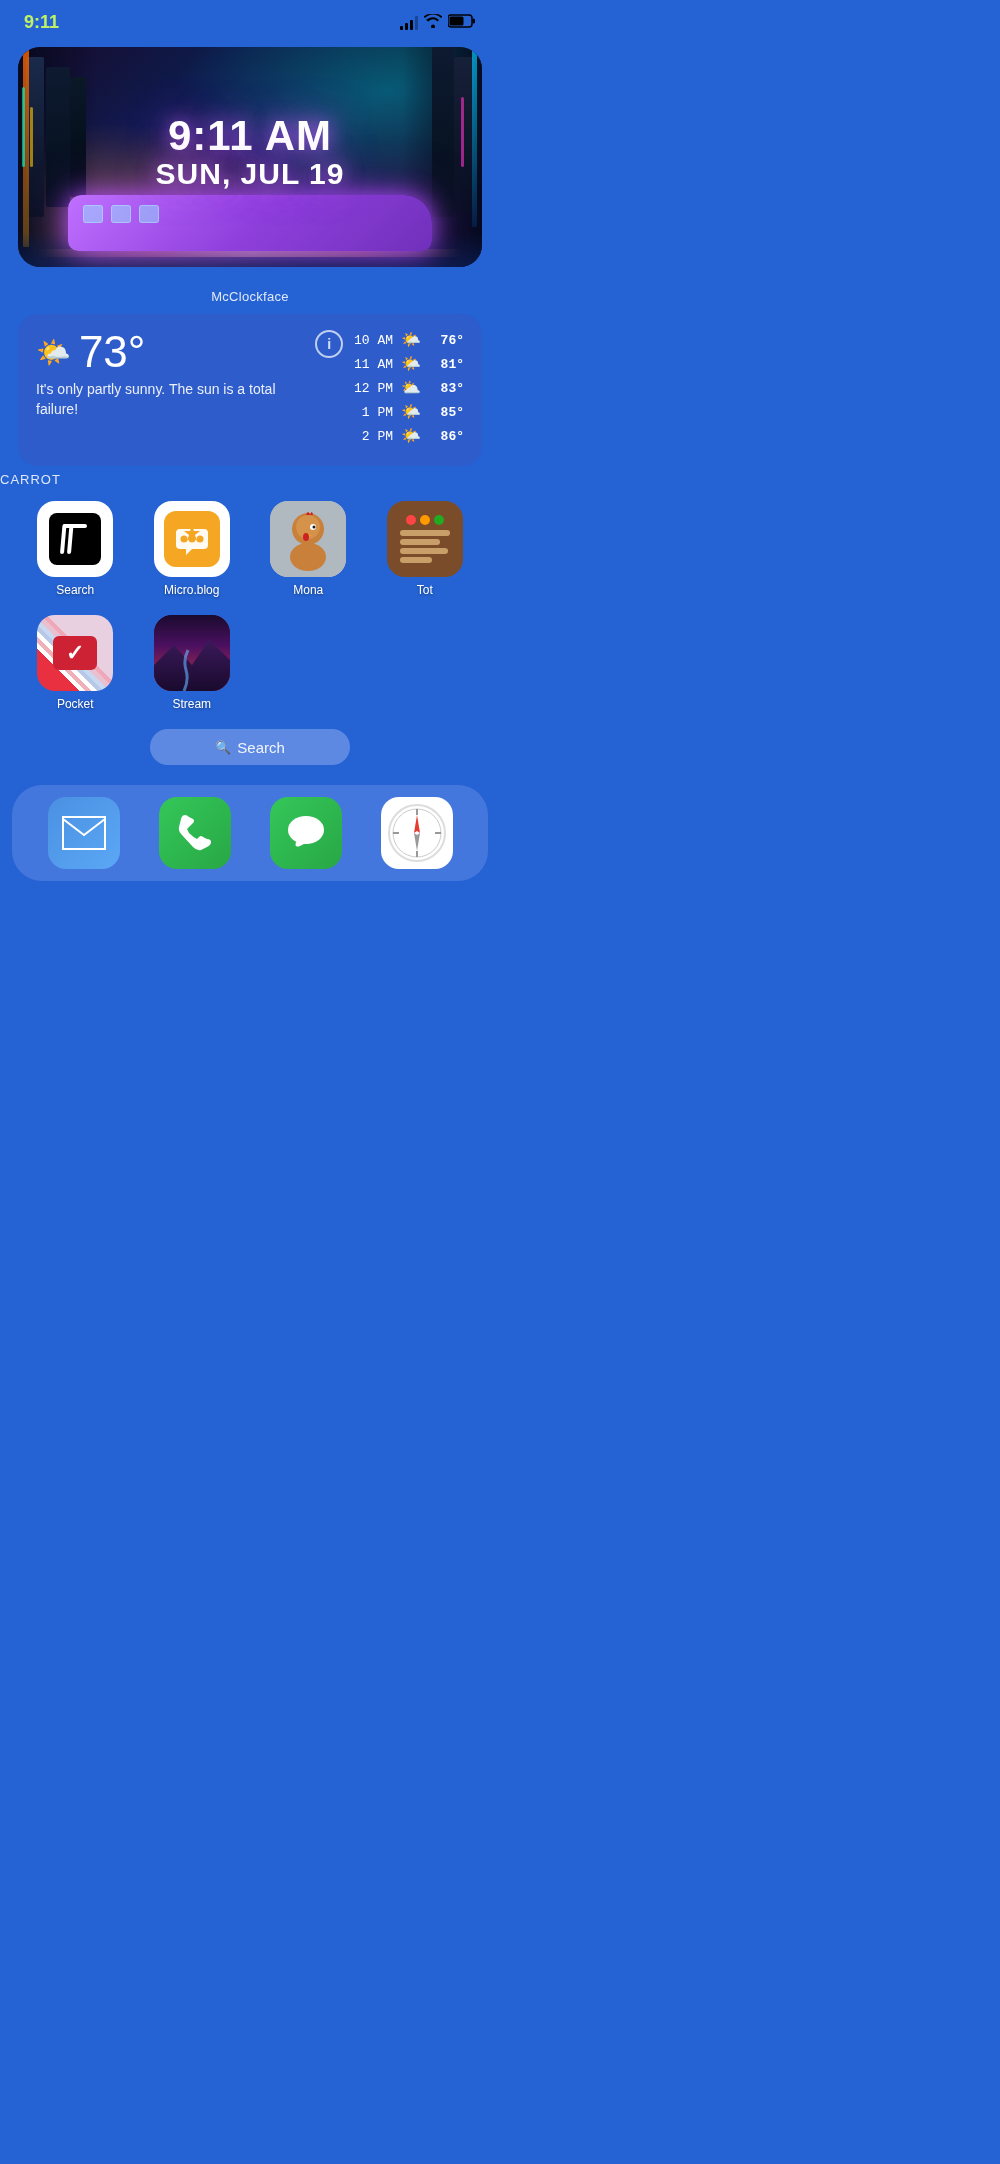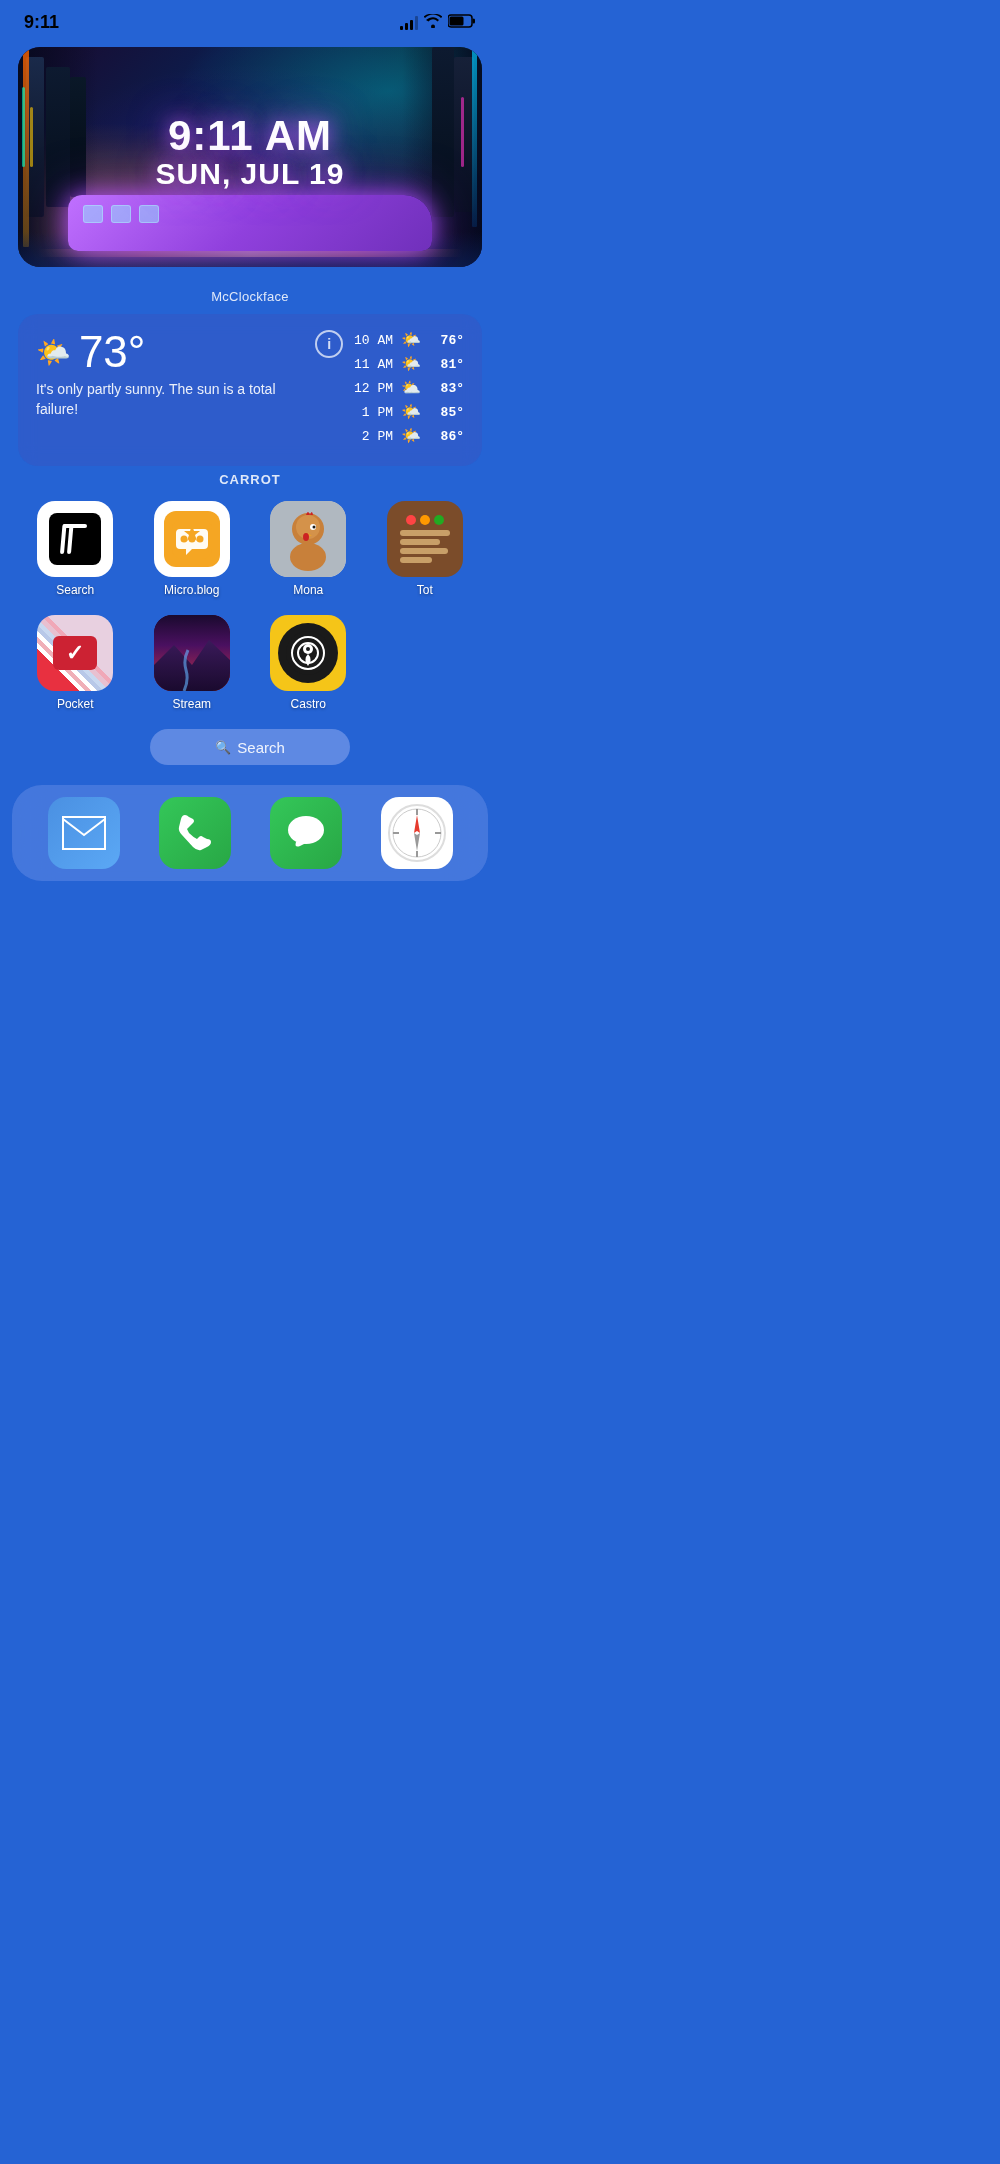--- a/index.html
+++ b/index.html
@@ -15,21 +15,21 @@
     
     .status-bar {
       display: flex;
       justify-content: space-between;
       align-items: center;
       padding: 12px 24px 6px;
     }
     .status-time {
       font-size: 18px;
       font-weight: 700;
-      color: #000000;
+      color: #bef264;
     }
     .status-icons {
       display: flex;
       align-items: center;
       gap: 6px;
     }
     .signal-bars {
       display: flex;
       align-items: flex-end;
       gap: 2px;
@@ -156,25 +156,24 @@
       font-size: 13px;
     }
     .forecast-icon { font-size: 16px; }
     .forecast-temp {
       font-weight: 600;
       font-size: 13px;
       width: 35px;
       text-align: right;
     }
     .weather-source-label {
-      text-align: center;
       color: rgba(255,255,255,0.85);
       font-size: 13px;
-      margin: 5px 10px 14px;
-      font-weight: 700;
+      margin: 5px 0 14px;
+      font-weight: 400;
       letter-spacing: 1px;
     }
 
     
     .app-grid {
       display: grid;
       grid-template-columns: repeat(4, 1fr);
       gap: 18px 10px;
       padding: 0 22px;
       margin-bottom: 18px;
@@ -570,37 +569,20 @@
         <rect width="76" height="76" rx="18" fill="url(#skyGrad)"></rect>
 
         <polygon points="0,76 0,50 20,30 38,50 55,25 76,45 76,76" fill="url(#mountainGrad)"></polygon>
 
         <path d="M30 76 Q35 65 32 55 Q29 45 34 35" stroke="rgba(100,180,255,0.6)" stroke-width="3" fill="none"></path>
       </svg>
     </div>
     <span class="app-label">Stream</span>
   </div>
 
-  <div class="app-item">
-    <div class="app-icon castro-icon">
-      <div class="castro-inner">
-        <svg width="44" height="44" viewBox="0 0 44 44">
-          <circle cx="22" cy="22" r="22" fill="#1a1a1a"></circle>
-
-          <circle cx="22" cy="22" r="16" fill="none" stroke="#fff" stroke-width="2"></circle>
-          <circle cx="22" cy="22" r="10" fill="none" stroke="#fff" stroke-width="2"></circle>
-
-          <circle cx="22" cy="18" r="5" fill="#fff"></circle>
-          <path d="M22 23 Q17 28 22 35 Q27 28 22 23Z" fill="#fff"></path>
-          <circle cx="22" cy="18" r="2" fill="#1a1a1a"></circle>
-        </svg>
-      </div>
-    </div>
-    <span class="app-label">Castro</span>
-  </div>
 
 
 </div>
 
 <div class="search-bar">
   <span class="search-icon-symbol">🔍</span>
   <span>Search</span>
 </div>
 
 <div class="dock">

